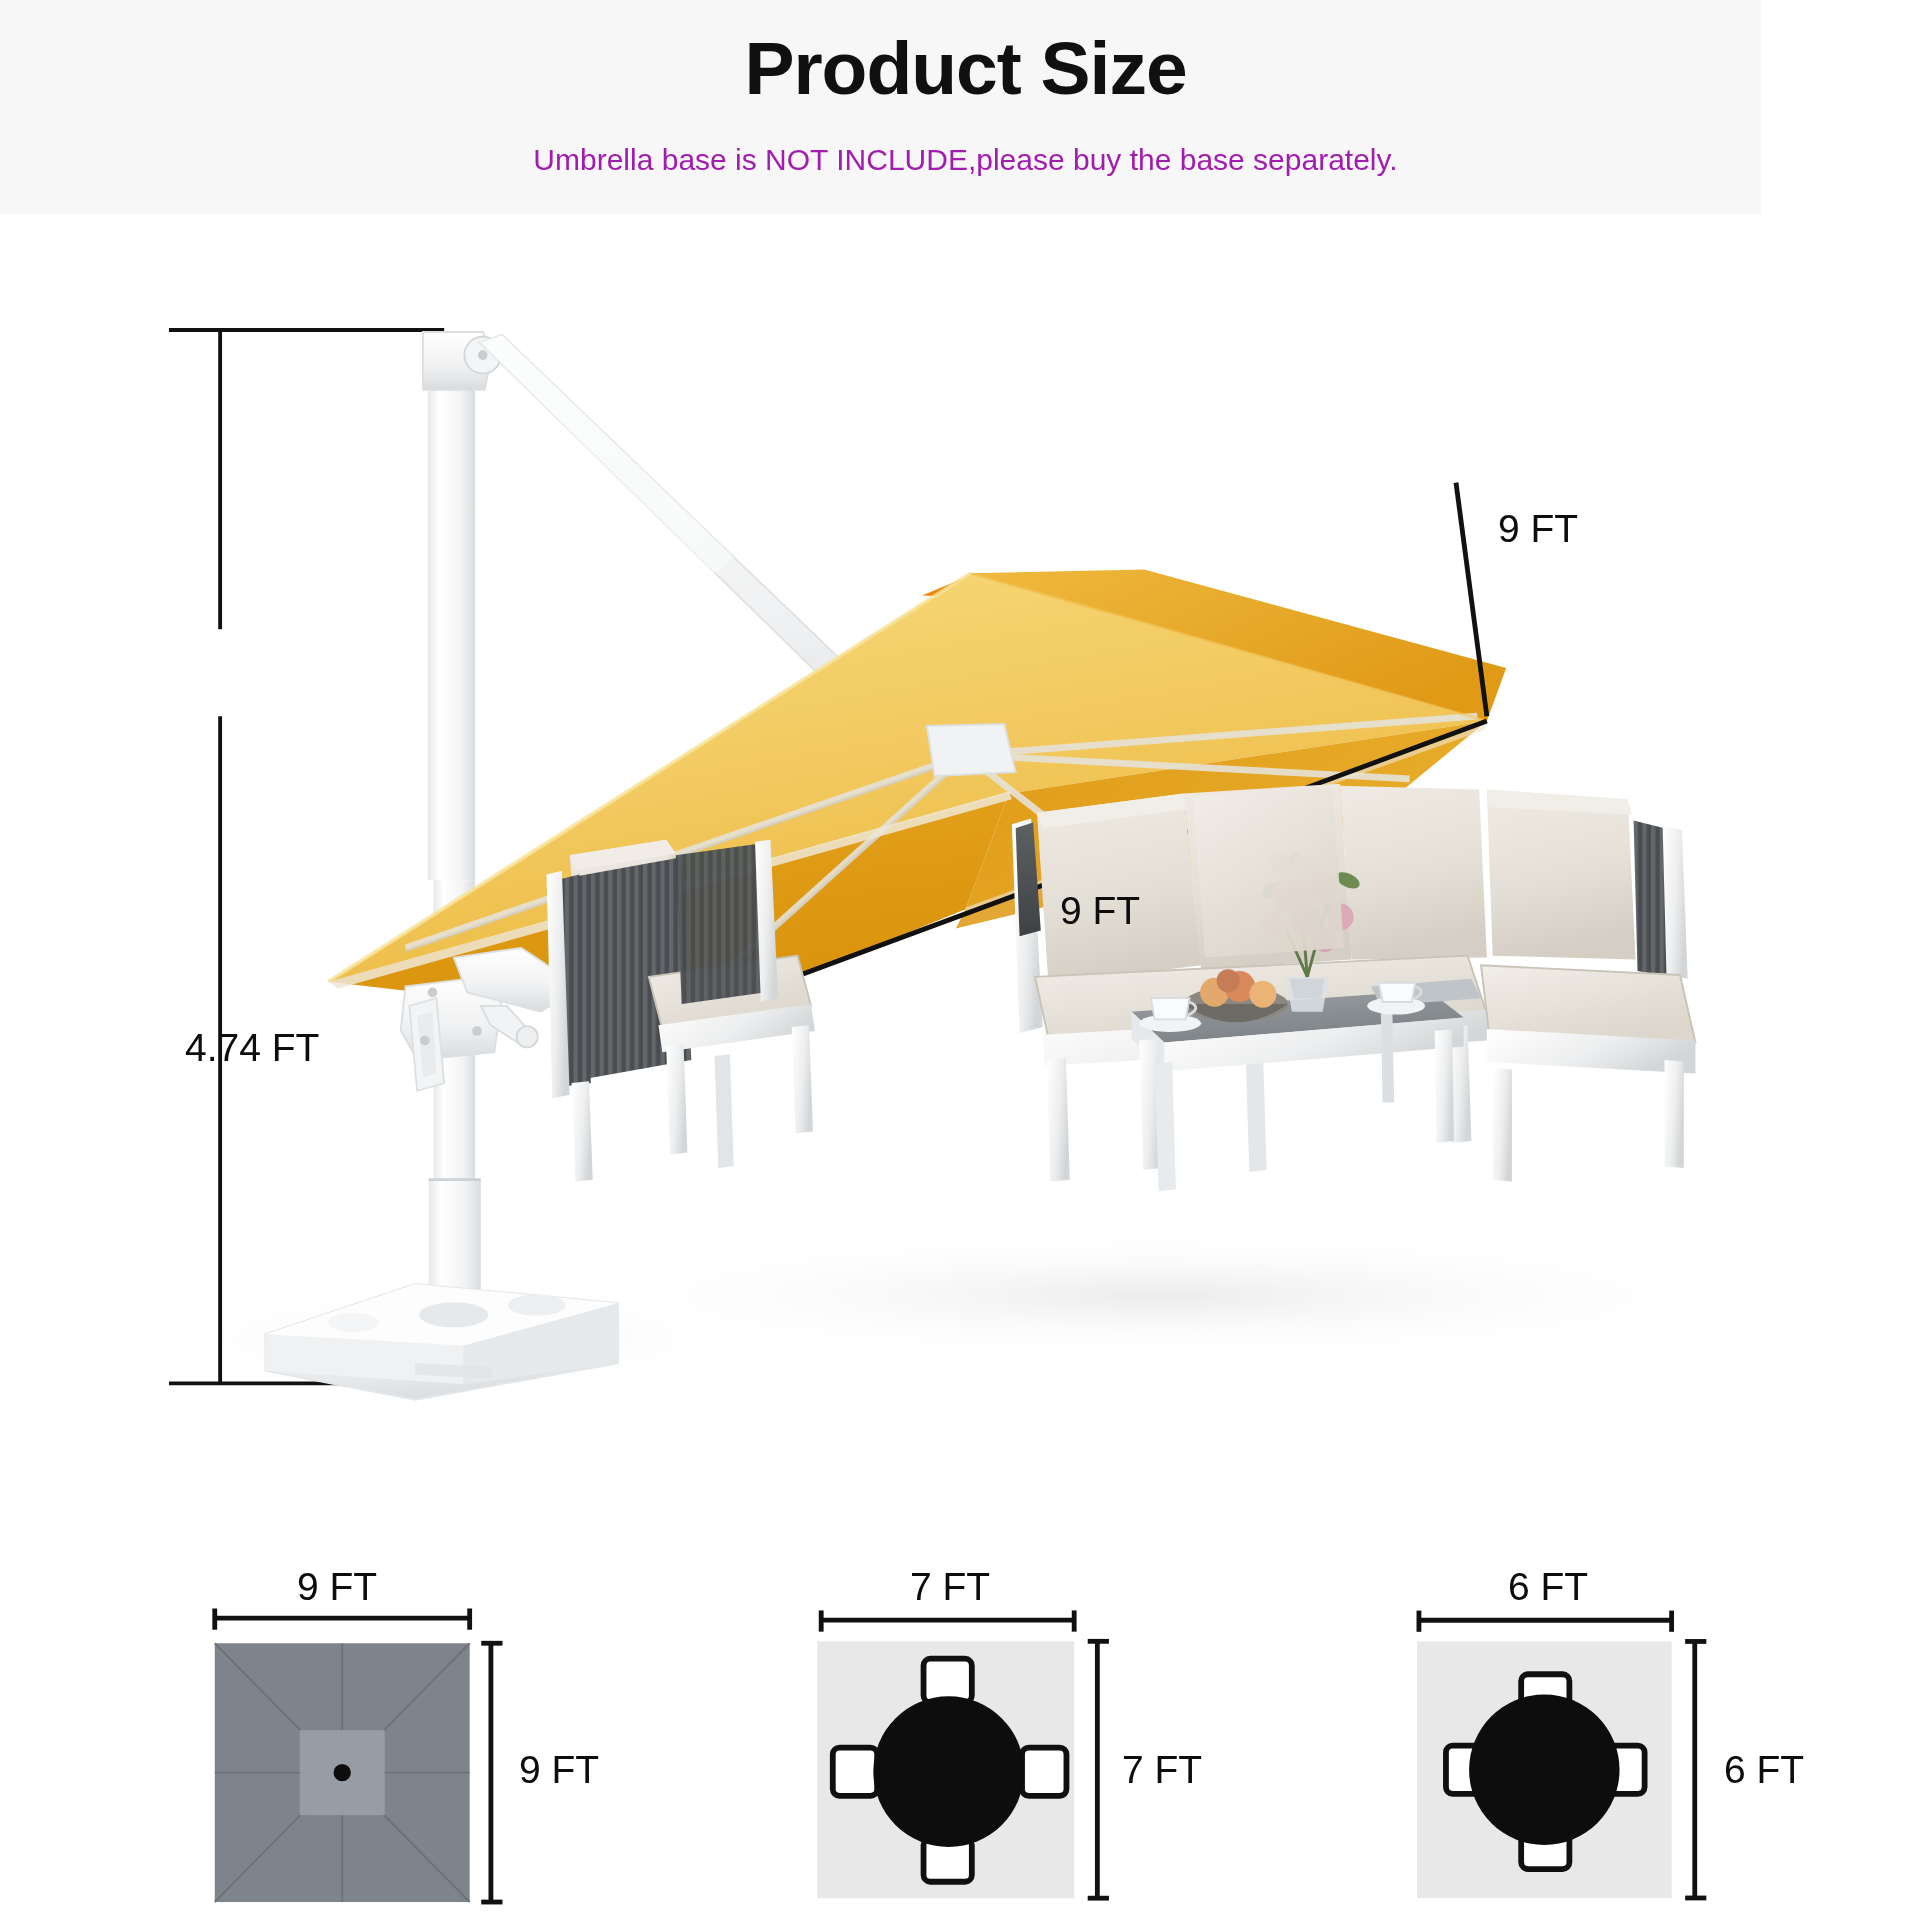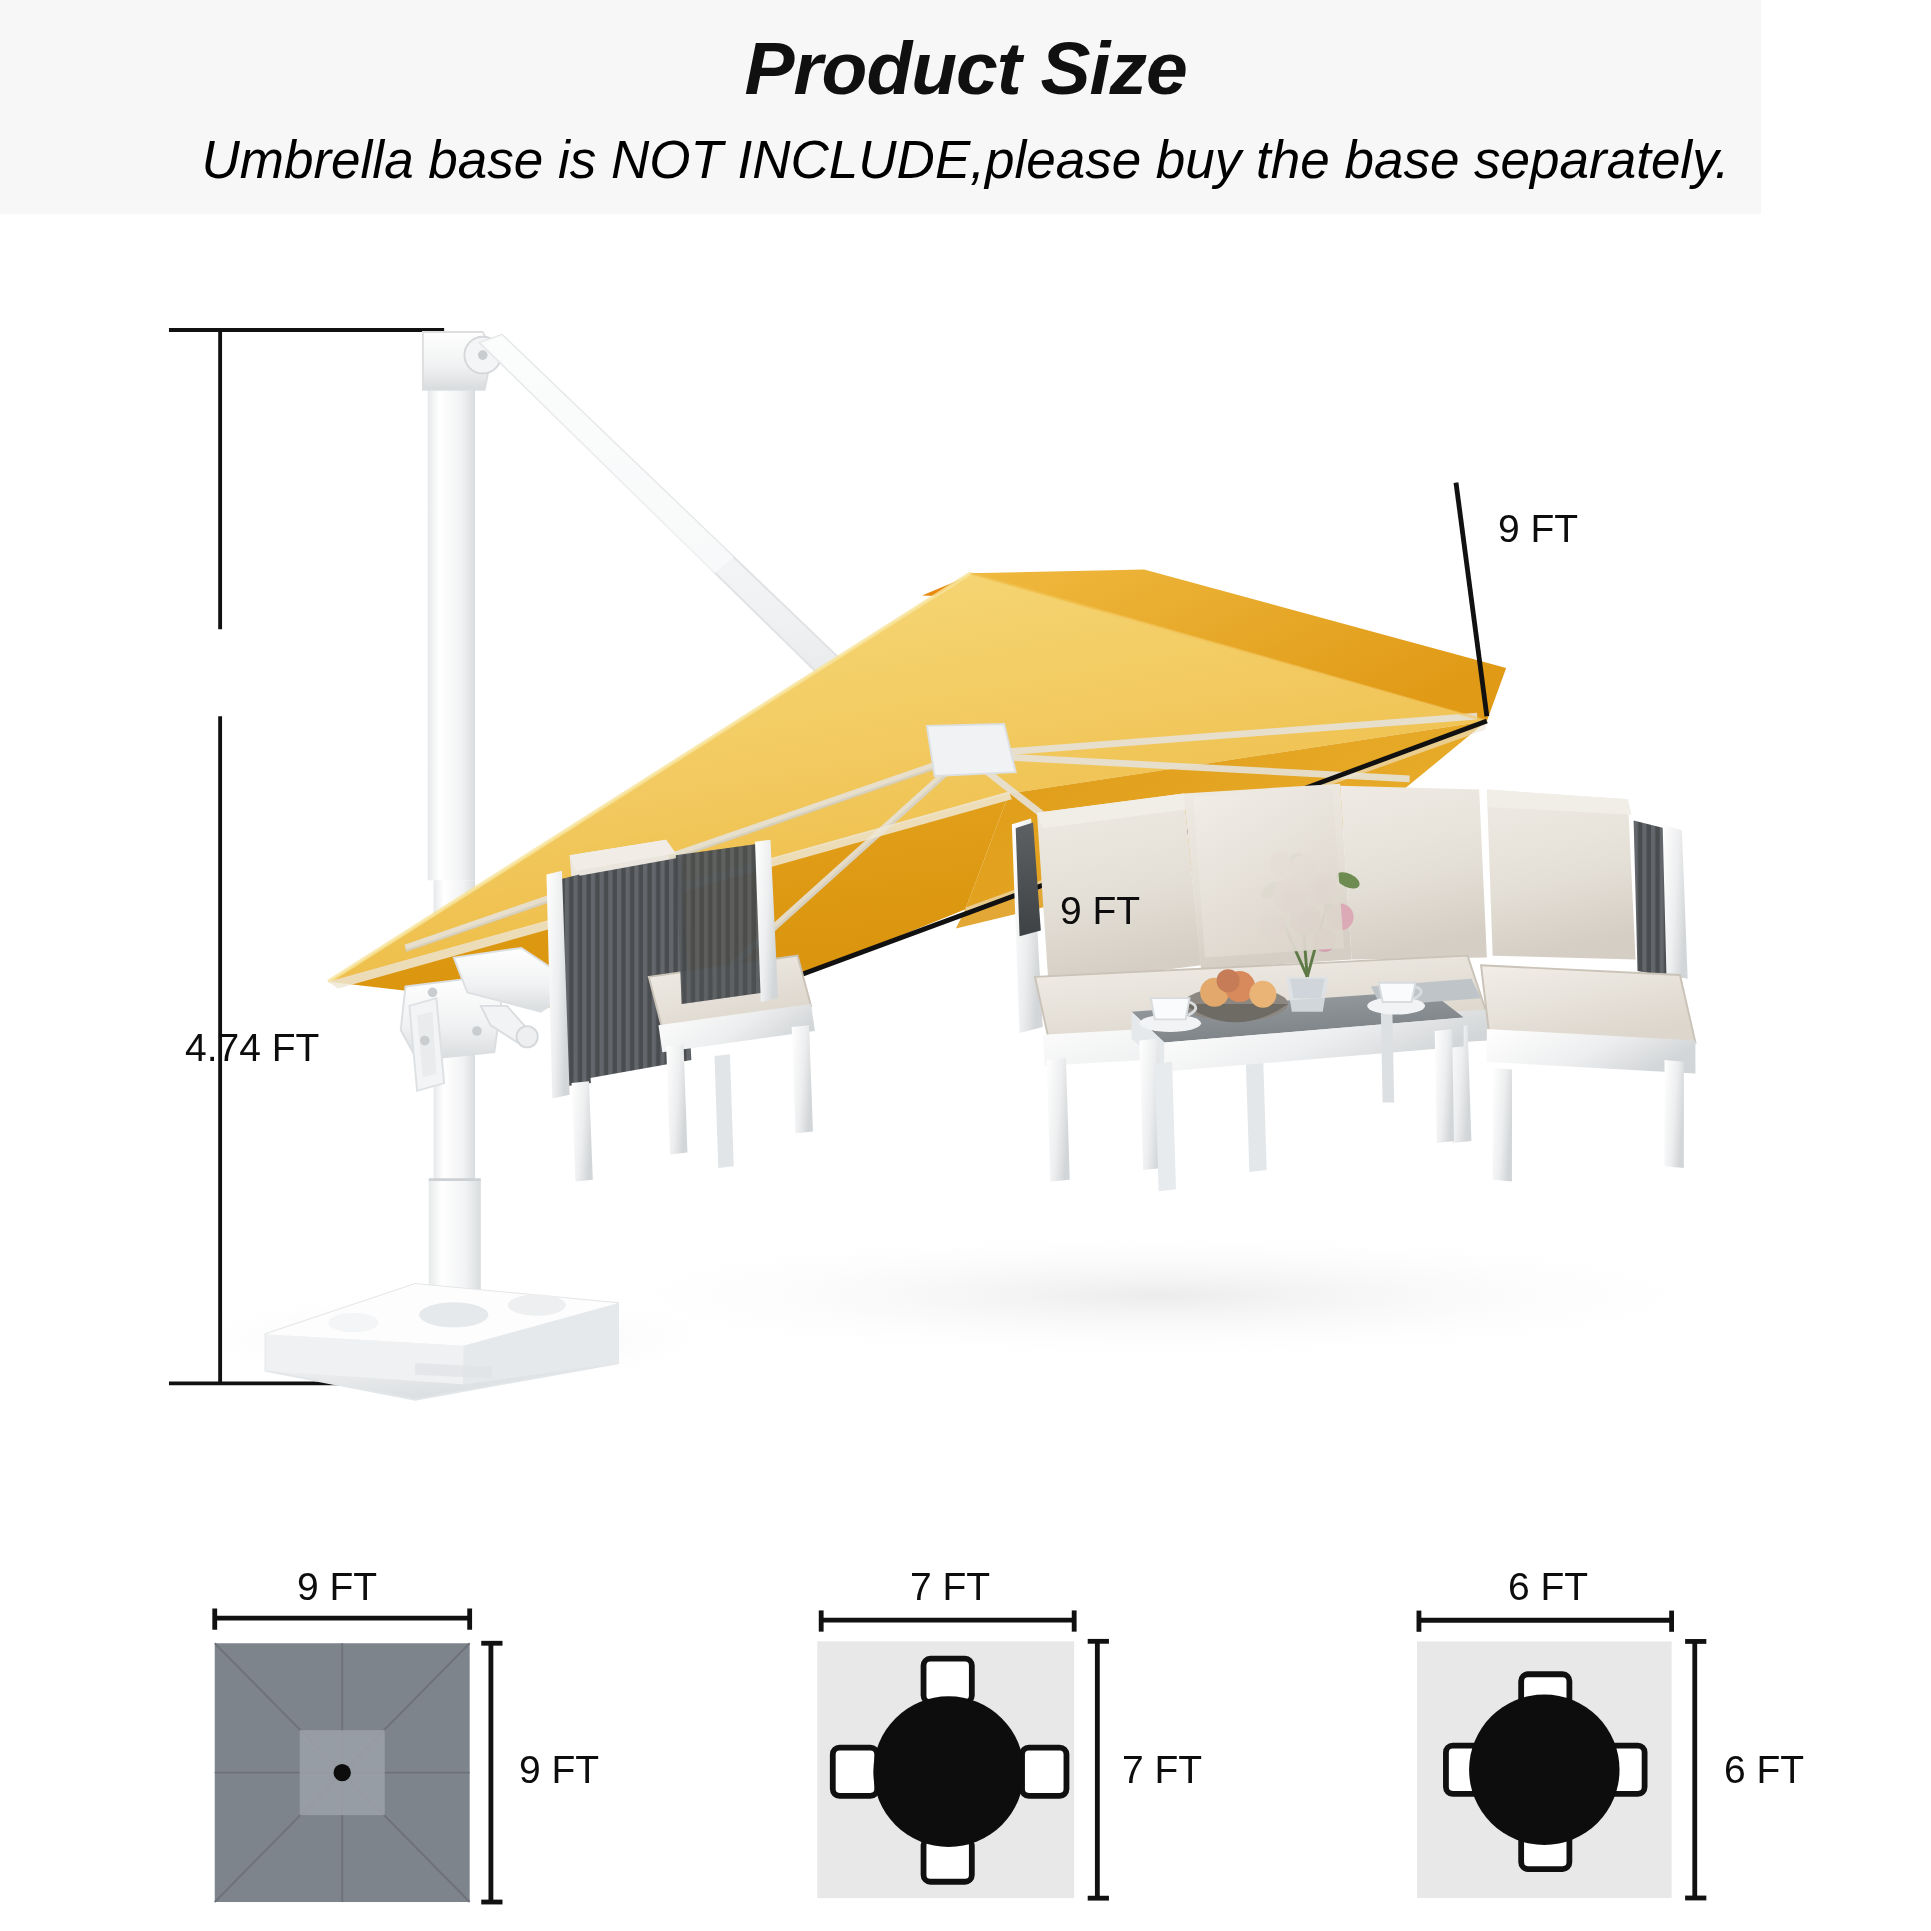--- a/index.html
+++ b/index.html
@@ -7,30 +7,29 @@
     width:1931px;height:1931px;background:#ffffff;
     font-family:"Liberation Sans","DejaVu Sans",sans-serif;
     overflow:hidden;position:relative;
   }
   #root{position:absolute;left:0;top:0;width:1931px;height:1931px;}
 
   
   .header{
     position:absolute;left:0;top:0;width:1761px;height:214px;
     background:#f7f7f7;
-    font-style:italic;
   }
   .header-title{
     position:absolute;left:0;top:27px;width:1931px;text-align:center;
     font-size:75px;font-weight:bold;color:#101010;letter-spacing:-1px;
     line-height:83px;
   }
   .header-sub{
     position:absolute;left:0;top:135px;width:1931px;text-align:center;
-    font-size:53px;font-weight:400;color:#000000;line-height:50px;
+    font-size:30px;font-weight:400;color:#a21caf;line-height:50px;
   }
 
   
   .scene{position:absolute;left:0;top:214px;width:1931px;height:1352px;}
 
   .svgfull{position:absolute;left:0;top:0;width:1931px;height:1352px;}
 
   
   .dimlabel{
     position:absolute;font-size:39px;color:#0d0d0d;font-weight:400;

